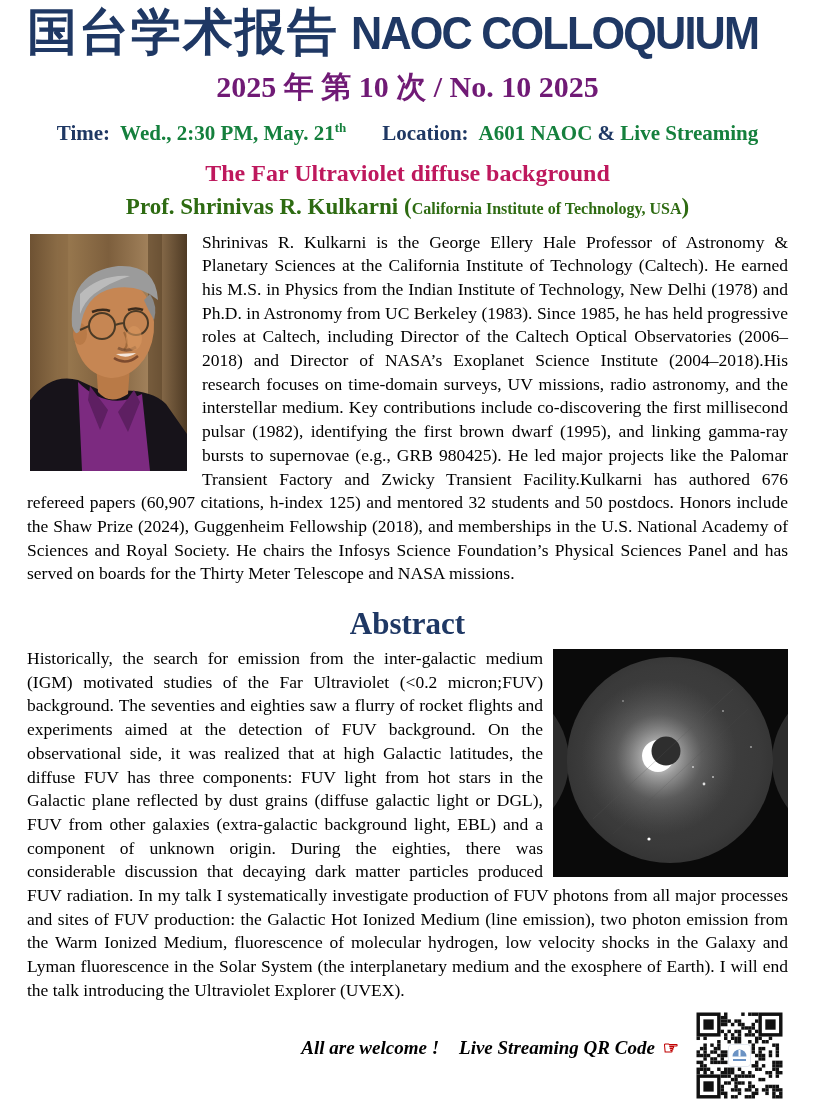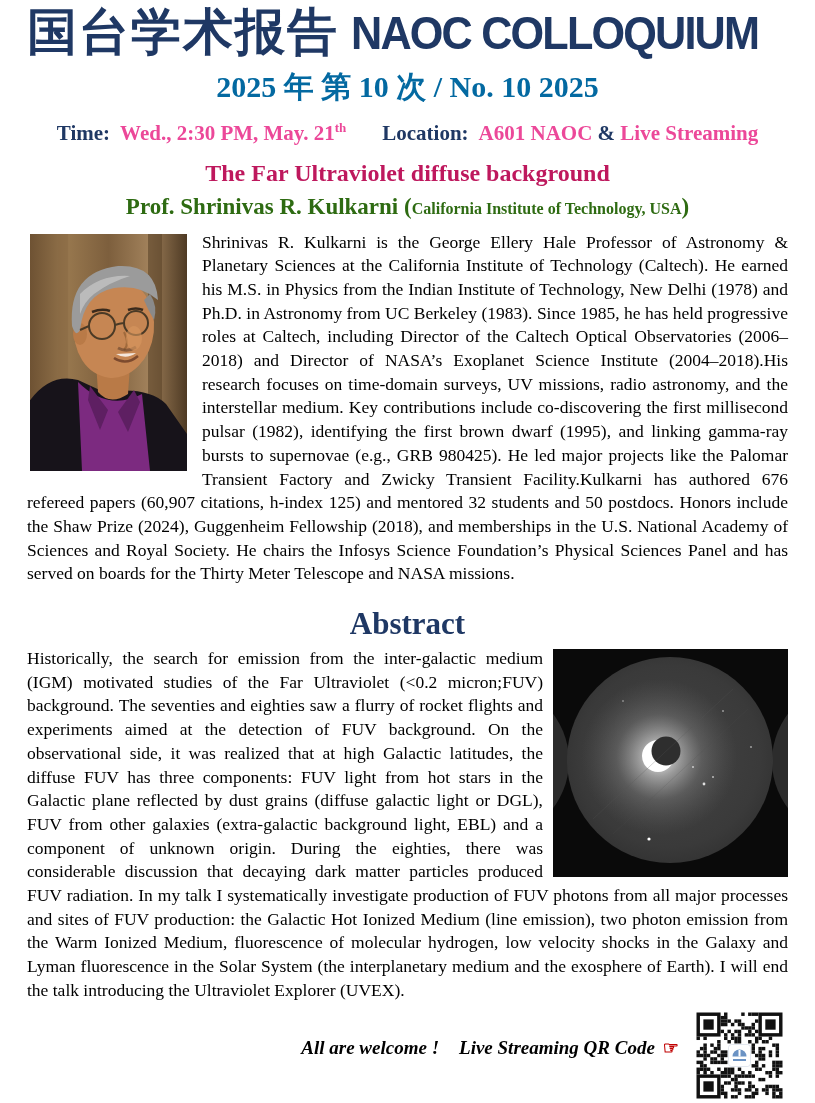--- a/index.html
+++ b/index.html
@@ -24,30 +24,30 @@
   }
   .masthead .en {
     font-size:47px; font-weight:bold; color:#1f3864;
     font-family:"Liberation Sans", sans-serif;
     letter-spacing:-2px;
     display:inline-block; transform:scaleX(.92); transform-origin:left center;
     margin-left:8px;
   }
   .issue-line {
     text-align:center; margin-top:8px;
-    font-size:30px; font-weight:bold; color:#0369a1;
+    font-size:30px; font-weight:bold; color:#701a75;
     font-family:"Liberation Serif", serif;
   }
   .when-where {
     text-align:center; margin-top:12px;
     font-size:21px; font-weight:bold;
     font-family:"Liberation Serif", serif;
   }
   .when-where .lbl { color:#1f3864; }
-  .when-where .red { color:#ec4899; }
+  .when-where .red { color:#15803d; }
   .when-where .navy { color:#1f3864; }
   .when-where .seg-gap { display:inline-block; width:36px; }
   .when-where .lbl-gap { display:inline-block; width:10px; }
   .when-where sup { font-size:13px; }
   .talk-title {
     text-align:center; margin-top:14px;
     font-size:24px; font-weight:bold; color:#be185d;
   }
   .speaker-line {
     text-align:center; margin-top:7px;

